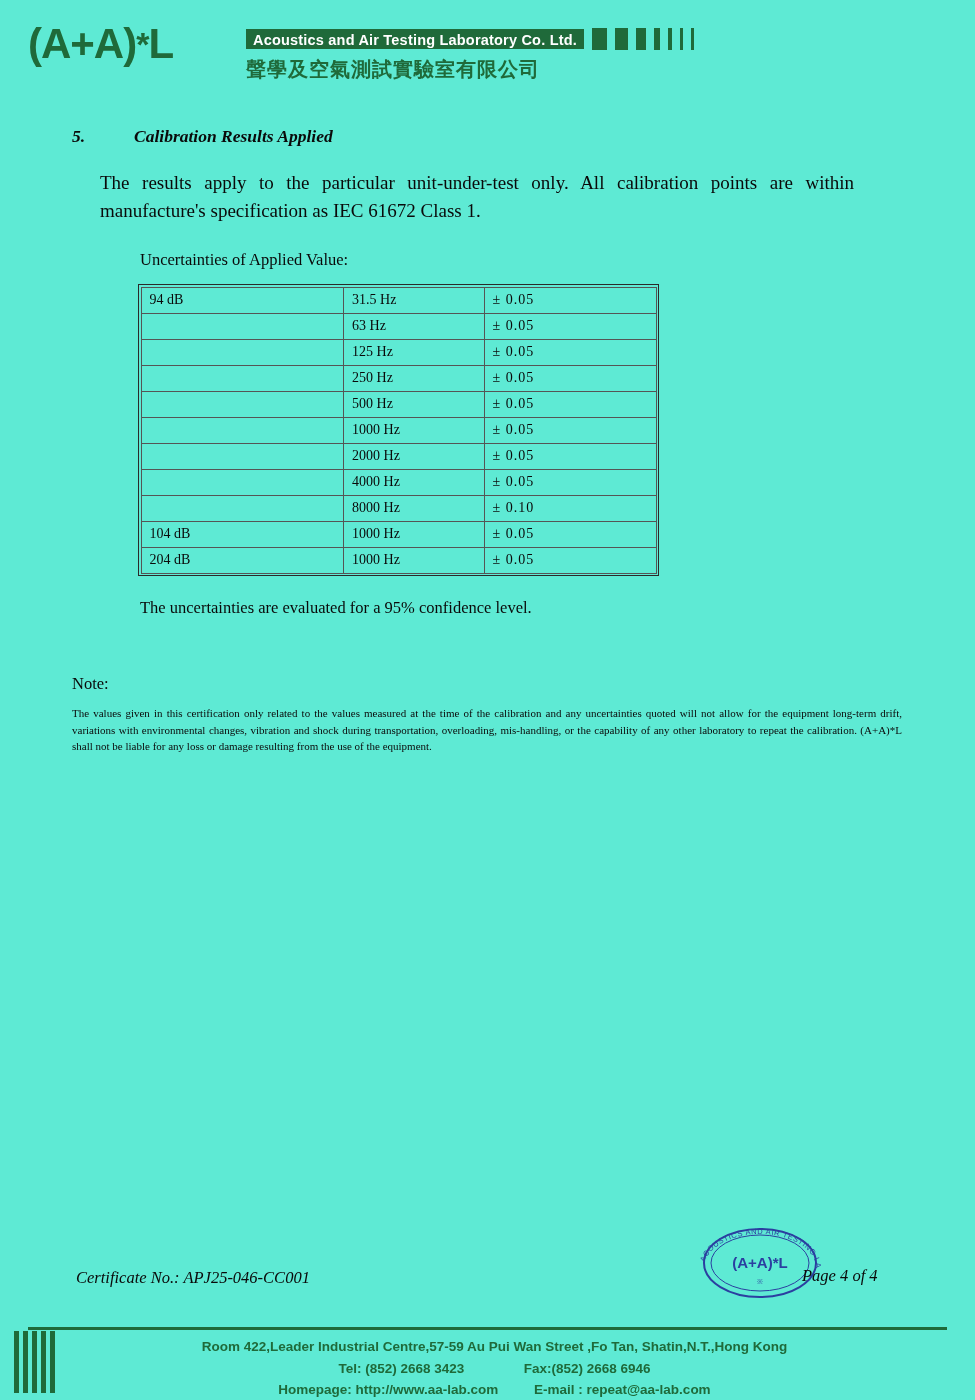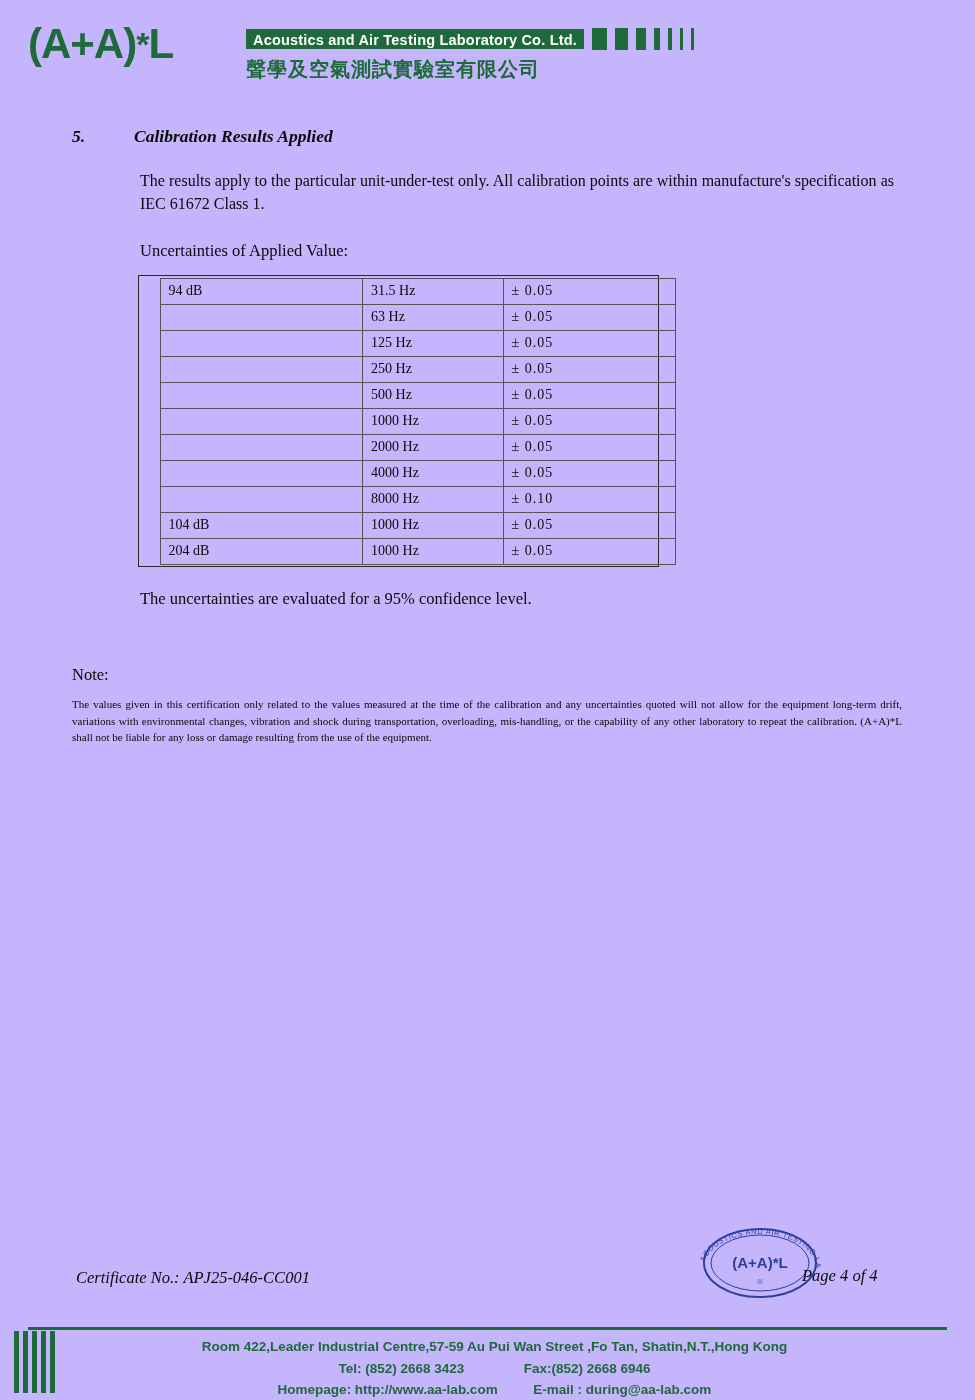--- a/index.html
+++ b/index.html
@@ -8,21 +8,21 @@
     background: #ffffff;
   }
   body {
     font-family: "Liberation Serif", serif;
     color: #0a0a0a;
   }
   .page {
     position: relative;
     width: 975px;
     height: 1400px;
-    background: #c4b5fd;
+    background: #5eead4;
     overflow: hidden;
     box-sizing: border-box;
   }
 
   
   .header {
     position: absolute;
     top: 14px;
     left: 28px;
     right: 28px;
@@ -93,23 +93,23 @@
     font-weight: bold;
     font-style: italic;
     font-size: 17.5px;
   }
   .sec-num {
     display: inline-block;
     width: 62px;
   }
   .para {
     margin-top: 22px;
-    margin-left: 68px;
+    margin-left: 28px;
     width: 754px;
-    font-size: 16px;
+    font-size: 19px;
     line-height: 1.45;
     text-align: justify;
   }
   .label-line {
     margin-top: 26px;
     margin-left: 68px;
     font-size: 16.5px;
   }
 
   
@@ -118,21 +118,20 @@
     margin-left: 66px;
     width: 516px;
     border: 1px solid #2a2a2a;
     padding: 1.5px;
   }
   table.uncert {
     border-collapse: collapse;
     width: 100%;
     font-family: "Liberation Serif", serif;
     font-size: 14px;
-    margin-left: 19px;
   }
   table.uncert td {
     border: 1px solid #555555;
     padding: 3px 8px 4px 8px;
     height: 18px;
     vertical-align: middle;
   }
   td.c-level {
     width: 200px;
   }
@@ -363,17 +362,17 @@
       <span>Room 422,Leader Industrial Centre,57-59 Au Pui Wan Street ,Fo Tan, Shatin,N.T.,Hong Kong</span>
     </div>
     <div class="foot-row">
       <span>Tel: (852) 2668 3423</span>
       <span class="gap-lg"></span>
       <span>Fax:(852) 2668 6946</span>
     </div>
     <div class="foot-row">
       <span>Homepage: http://www.aa-lab.com</span>
       <span class="gap-sm"></span>
-      <span>E-mail : during@aa-lab.com</span>
+      <span>E-mail : repeat@aa-lab.com</span>
     </div>
   </div>
 
 </div>
 
 </body></html>

